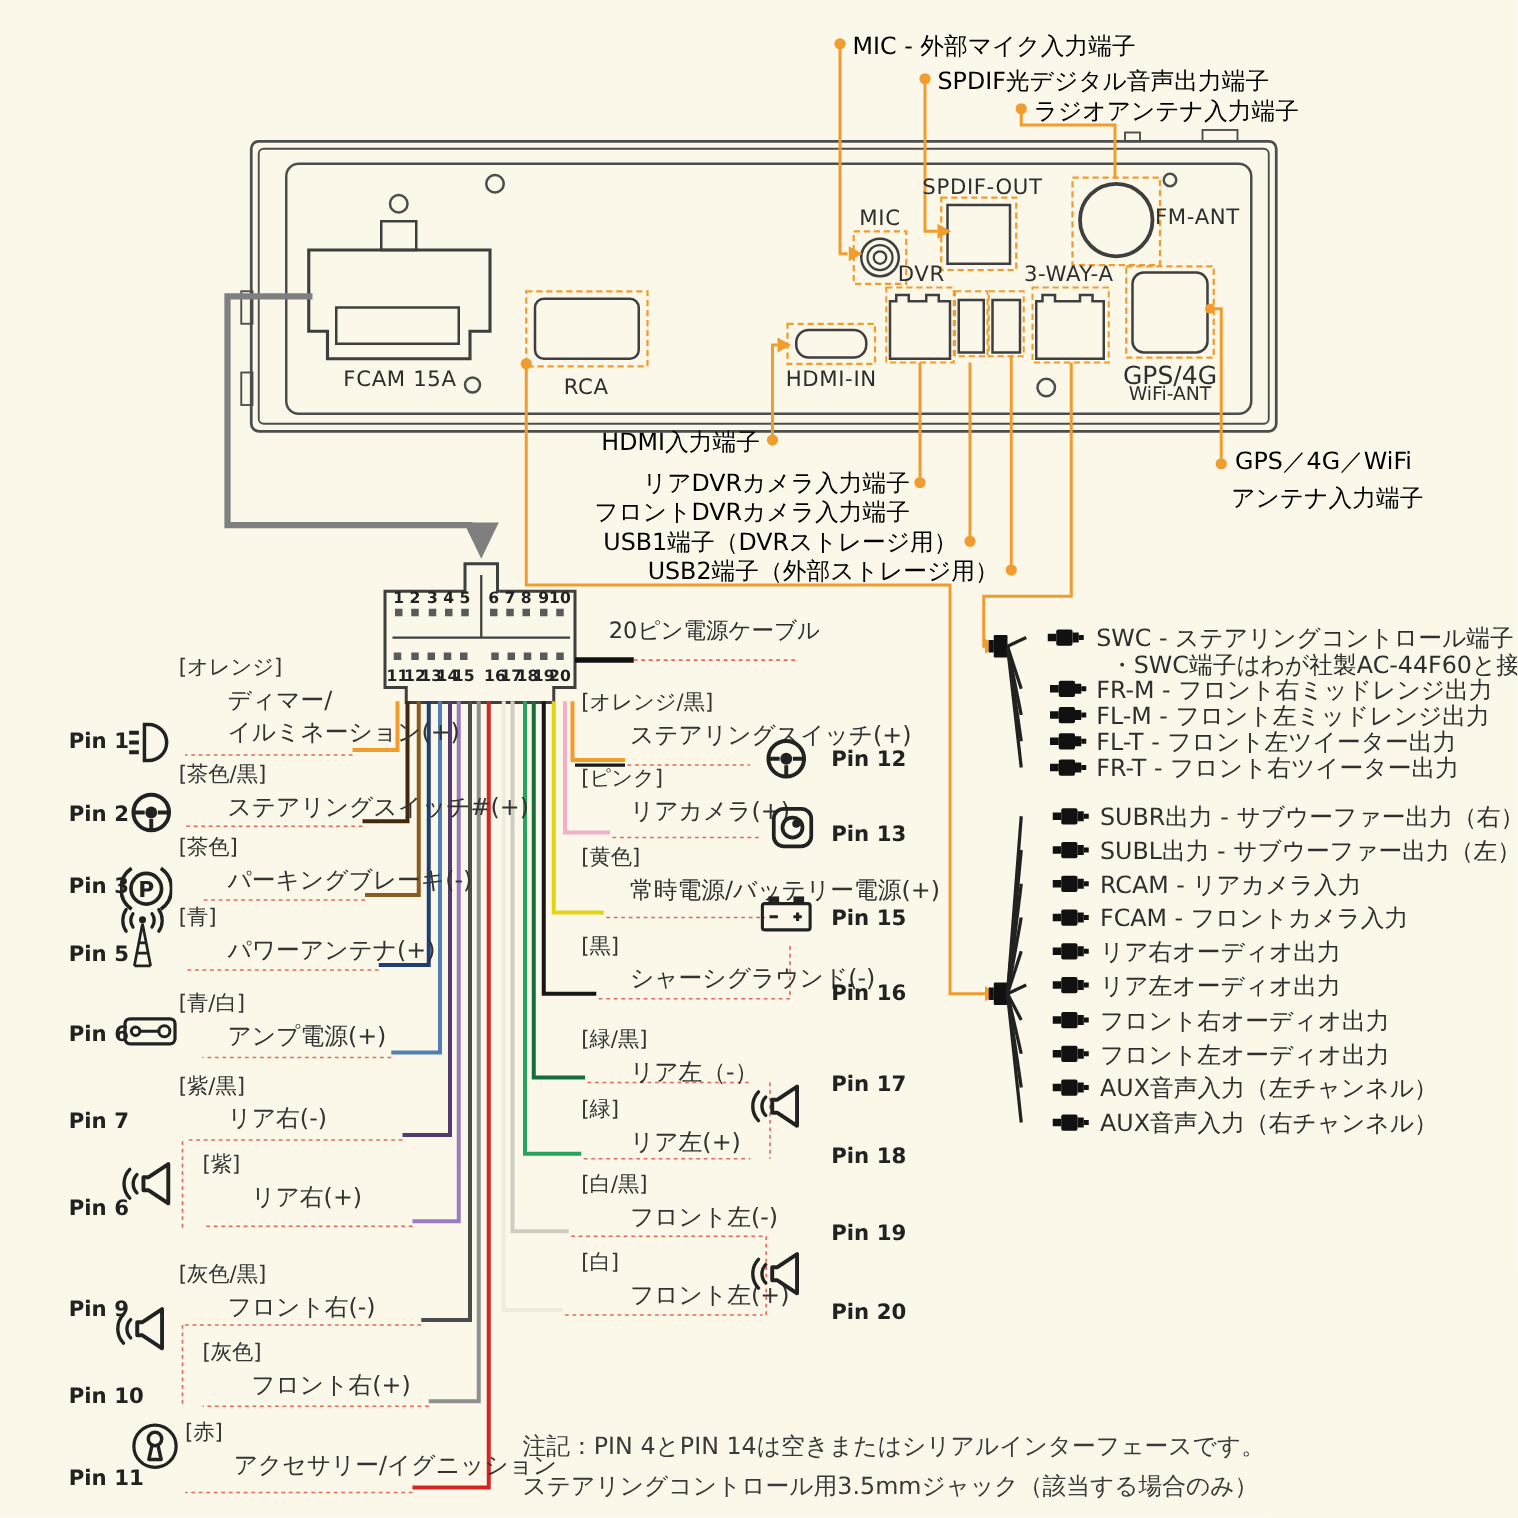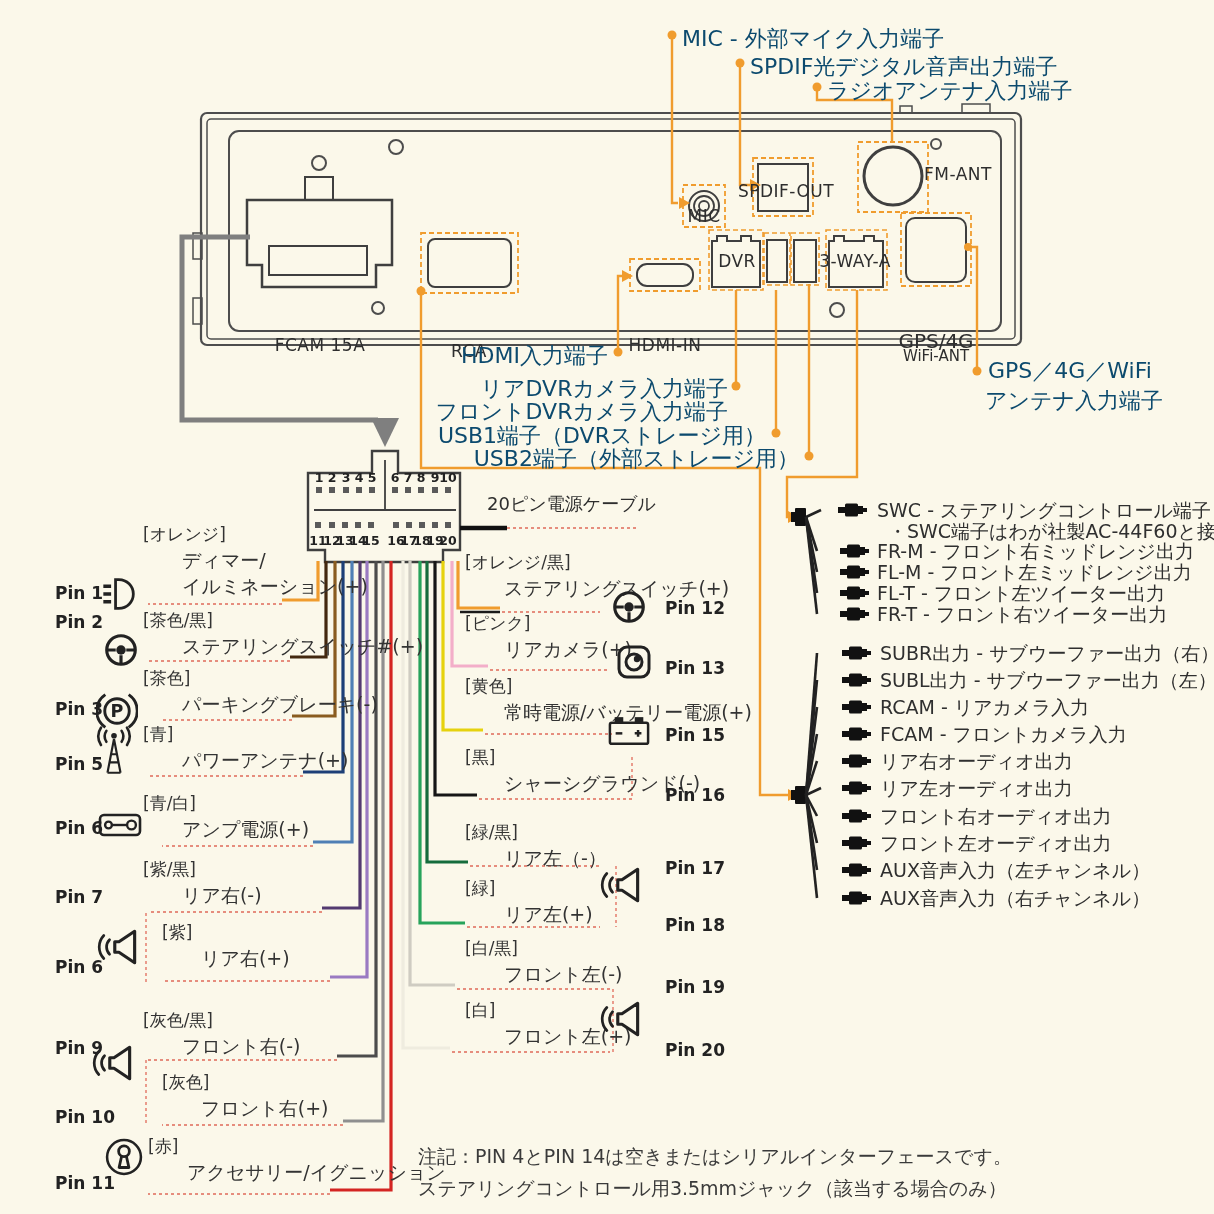--- a/index.html
+++ b/index.html
@@ -1,23 +1,23 @@
 <!DOCTYPE html>
 <html><head>
 <meta charset="utf-8">
 <style>
   html,body{margin:0;padding:0;}
   body{font-family:"DejaVu Sans","Liberation Sans",sans-serif;}
   #stage{position:relative;width:1214px;height:1214px;background:#fbf8ea;overflow:hidden;}
   #lines{position:absolute;left:0;top:0;z-index:1;}
   .txt{position:absolute;color:#3a3a3a;white-space:nowrap;z-index:2;}
-  .ann{font-size:22px;color:#0c4a6e;}
+  .ann{font-size:19px;color:#000000;}
   .ann-r{text-align:center;}
   .portlbl{font-size:17px;color:#2e2e2e;letter-spacing:.5px;}
-  .ctr{transform:translateX(-50%);margin-top:41px;}
+  .ctr{transform:translateX(-50%);}
   .pin-id{font-size:17px;font-weight:bold;color:#222;}
   .tagline{font-size:17px;color:#333;line-height:25px;}
   .fnline{font-size:19px;color:#333;line-height:26px;margin-left:39px;}
   .bundle{font-size:19px;color:#2f2f2f;}
   .note{font-size:19px;color:#3a3a3a;}
   .cable-lbl{font-size:18px;color:#2e2e2e;}
   .picon{position:absolute;color:#222;z-index:2;}
 </style>
 </head>
 <body>
@@ -361,21 +361,21 @@
         <div class="fnline">イルミネーション(+)</div>
       </div>
       <div class="txt pin-id" style="left:55px;top:583px">Pin 1</div>
       <svg class="picon" style="left:100px;top:574px" width="40" height="40">
         <use href="#headlight-icon"></use>
       </svg>
       <div class="txt" style="left:143px;top:608px">
         <div class="tagline">[茶色/黒]</div>
         <div class="fnline">ステアリングスイッチ#(+)</div>
       </div>
-      <div class="txt pin-id" style="left:55px;top:612px">Pin 2</div>
+      <div class="txt pin-id" style="left:55px;top:642px">Pin 2</div>
       <svg class="picon" style="left:102px;top:631px" width="38" height="38">
         <use href="#steering-wheel-icon"></use>
       </svg>
       <div class="txt" style="left:143px;top:666px">
         <div class="tagline">[茶色]</div>
         <div class="fnline">パーキングブレーキ(-)</div>
       </div>
       <div class="txt pin-id" style="left:55px;top:699px">Pin 3</div>
       <svg class="picon" style="left:96px;top:690px" width="42" height="42">
         <use href="#parking-brake-icon"></use>

